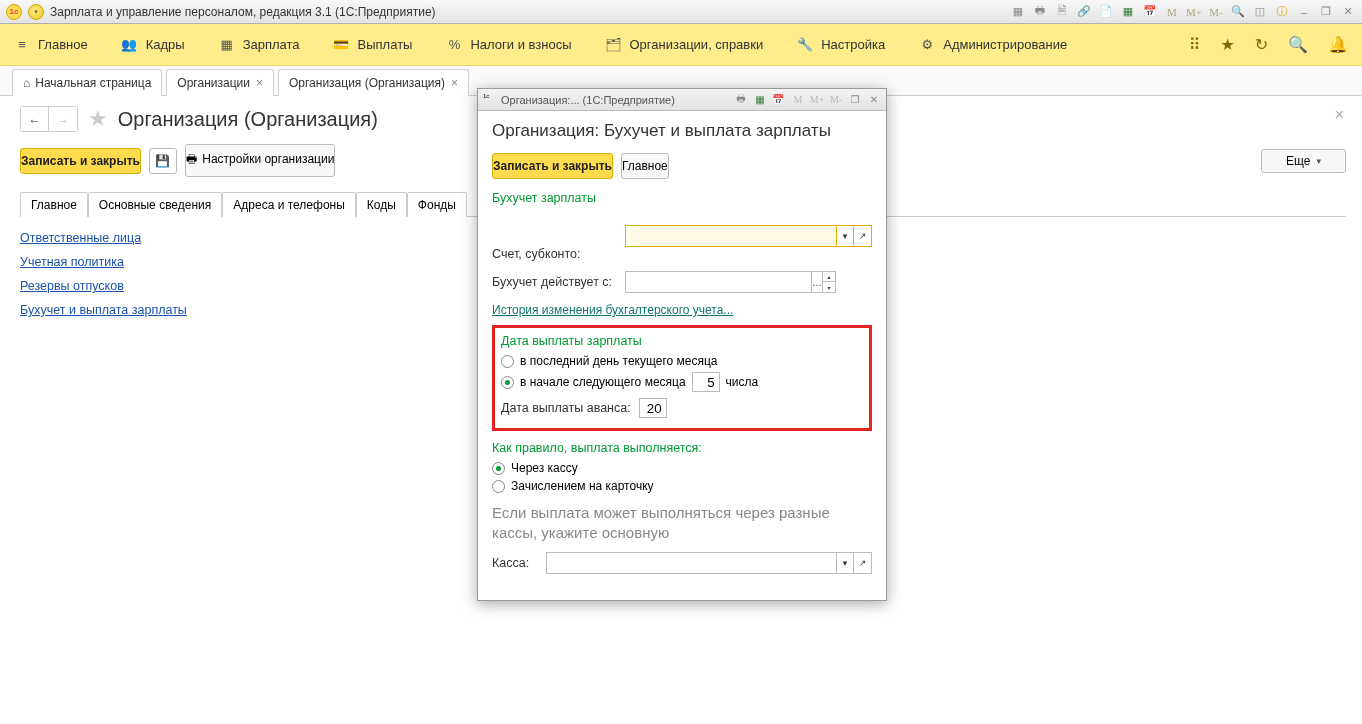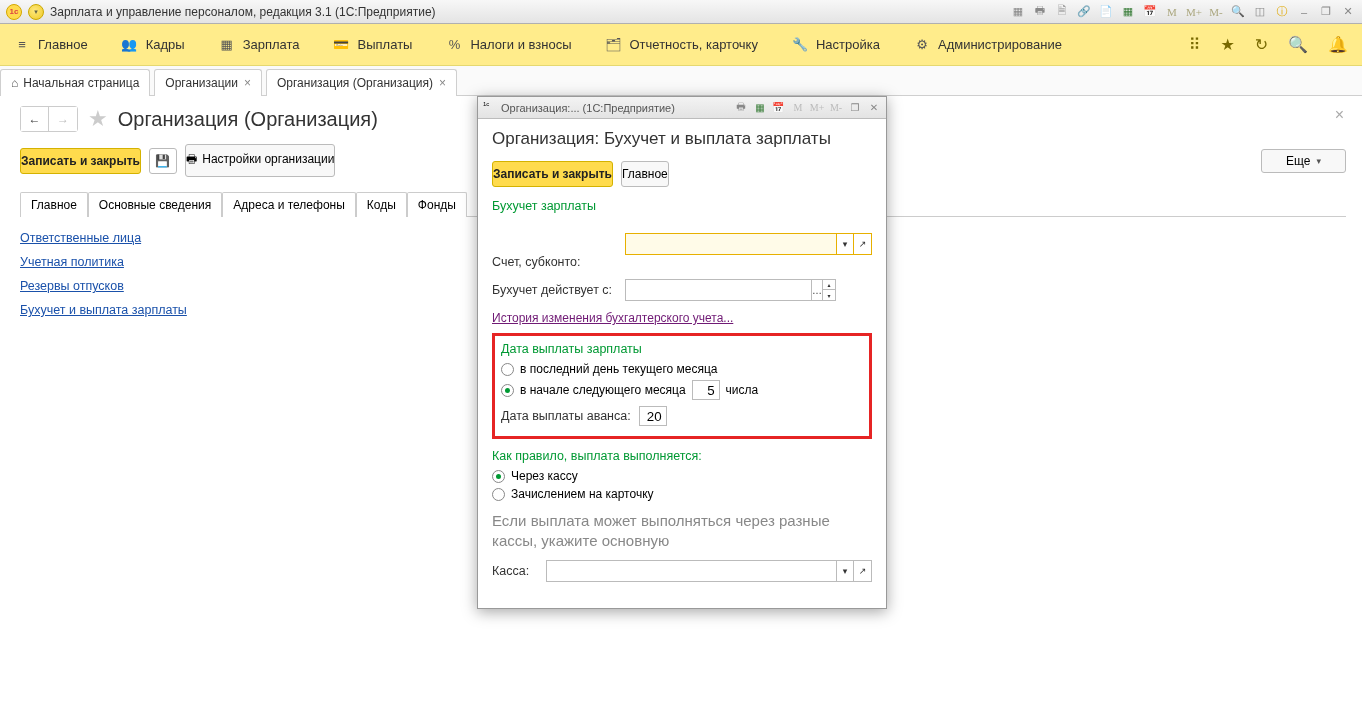--- a/index.html
+++ b/index.html
@@ -19,21 +19,21 @@
 
 
 .mainmenu { background:#ffec8b; height:42px; display:flex; align-items:center; padding:0 14px; gap:34px; border-bottom:1px solid #e5d870;}
 .mm-item { display:flex; align-items:center; gap:8px; cursor:pointer; }
 .mm-item .ico { width:16px;height:16px; display:flex;align-items:center;justify-content:center;color:#555;font-size:13px;}
 .mm-item span { color:#333; font-size:13px; }
 .mm-right { margin-left:auto; display:flex; gap:20px; align-items:center;}
 .mm-right .ico { color:#786900;font-size:16px;cursor:pointer;}
 
 
-.tabrow { height:30px; display:flex; align-items:flex-end; border-bottom:1px solid #cfcfcf; padding-left:0; gap:4px; background:#fafafa;}
+.tabrow { height:30px; display:flex; align-items:flex-end; border-bottom:1px solid #cfcfcf; padding-left:12px; gap:4px; background:#fafafa;}
 .tab { border:1px solid #cfcfcf; border-bottom:none; padding:6px 10px; font-size:12px; color:#333; background:#fff; position:relative; top:1px; border-radius:3px 3px 0 0;cursor:pointer;}
 .tab .tico{margin-right:5px;color:#555;}
 .tab .x{margin-left:6px;color:#888;}
 
 
 .page { padding:10px 16px 10px 20px; position:relative; }
 .pagehead { display:flex; align-items:center; gap:10px; margin-bottom:12px;}
 .navbtn { width:28px;height:24px;border:1px solid #ccc;border-radius:3px;background:#fff;display:flex;align-items:center;justify-content:center;color:#333;cursor:pointer;font-size:12px;}
 .star { color:#ccc; font-size:22px; }
 .ptitle { font-size:20px; color:#333; }
@@ -47,21 +47,21 @@
 .more::after{content:"▾";font-size:9px;color:#555;margin-left:2px;}
 
 
 .innertabs { display:flex; border-bottom:1px solid #ccc; }
 .itab { border:1px solid #ccc; border-bottom:none; padding:5px 10px; font-size:12px; background:#fff; margin-right:0px; border-radius:2px 2px 0 0; position:relative; top:1px;cursor:pointer;}
 
 .links { padding-top:14px; display:flex; flex-direction:column; gap:10px; }
 .links a { color:#1a51aa; text-decoration:underline; font-size:12.5px; width:fit-content; cursor:pointer;}
 
 
-.dialog { position:absolute; left:477px; top:96px; width:410px; background:#fff; border:1px solid #999; box-shadow:0 3px 14px rgba(0,0,0,0.35); }
+.dialog { position:absolute; left:477px; top:88px; width:410px; background:#fff; border:1px solid #999; box-shadow:0 3px 14px rgba(0,0,0,0.35); }
 .dhead { background:linear-gradient(#f3f3f3,#e3e3e3); border-bottom:1px solid #bcbcbc; height:22px; display:flex; align-items:center; padding:0 5px; gap:5px;}
 .dhead .dtitle{font-size:11px;color:#555;}
 .dhead .dspace{flex:1;}
 .dhead .dico{width:14px;height:14px;display:flex;align-items:center;justify-content:center;font-size:10px;color:#888;cursor:pointer;}
 .dbody { padding:10px 14px 18px; }
 .dtitlebig { font-size:17px; color:#333; margin-bottom:12px; }
 .dactions { display:flex; gap:8px; margin-bottom:12px;}
 .groupttl { color:#009933; font-size:12.5px; margin-bottom:6px; }
 .frow { display:flex; align-items:center; gap:8px; margin-bottom:10px; font-size:12.5px; color:#333;}
 .frow label{color:#333;}
@@ -69,21 +69,21 @@
 .multiinp{display:flex;}
 .multiinp .inp{flex:1;border-right:none;}
 .multiinp .b{width:18px;height:22px;border:1px solid #bbb;display:flex;align-items:center;justify-content:center;font-size:9px;background:#fff;cursor:pointer;}
 .multiinp.focus .inp{border-color:#e7b000;background:#fffbe8;}
 .multiinp.focus .b{border-color:#e7b000;}
 .multiinp .b + .b{border-left:none;}
 .spinwrap{display:flex;align-items:stretch;}
 .spinbtns{display:flex;flex-direction:column;border:1px solid #bbb;border-left:none;}
 .spinbtns div{height:10px;width:12px;font-size:6px;display:flex;align-items:center;justify-content:center;border-bottom:1px solid #bbb;background:#fff;cursor:pointer;}
 .spinbtns div:last-child{border-bottom:none;}
-.link{color:#701a75;text-decoration:underline;cursor:pointer;}
+.link{color:#0f766e;text-decoration:underline;cursor:pointer;}
 
 .redbox{border:3px solid #e62424;padding:6px 6px 10px;margin-bottom:10px;}
 .radio{display:flex;align-items:center;gap:6px;margin:4px 0;}
 .radio .r{width:13px;height:13px;border:1px solid #888;border-radius:50%;display:flex;align-items:center;justify-content:center;}
 .radio .r.sel::after{content:"";width:5px;height:5px;border-radius:50%;background:#009933;}
 .numfield{width:28px;height:20px;border:1px solid #bbb;text-align:right;padding:0 4px;}
 
 .hint{color:#888;font-size:15px;margin-bottom:10px;line-height:1.3;}
 
 </style>
@@ -129,21 +129,21 @@
   <div class="mm-item">
       <div class="ico">💳</div>
       <span>Выплаты</span>
     </div>
   <div class="mm-item">
       <div class="ico">%</div>
       <span>Налоги и взносы</span>
     </div>
   <div class="mm-item">
       <div class="ico">🗂</div>
-      <span>Отчетность, карточку</span>
+      <span>Организации, справки</span>
     </div>
   <div class="mm-item">
       <div class="ico">🔧</div>
       <span>Настройка</span>
     </div>
   <div class="mm-item">
       <div class="ico">⚙</div>
       <span>Администрирование</span>
     </div>
   <div class="mm-right">

